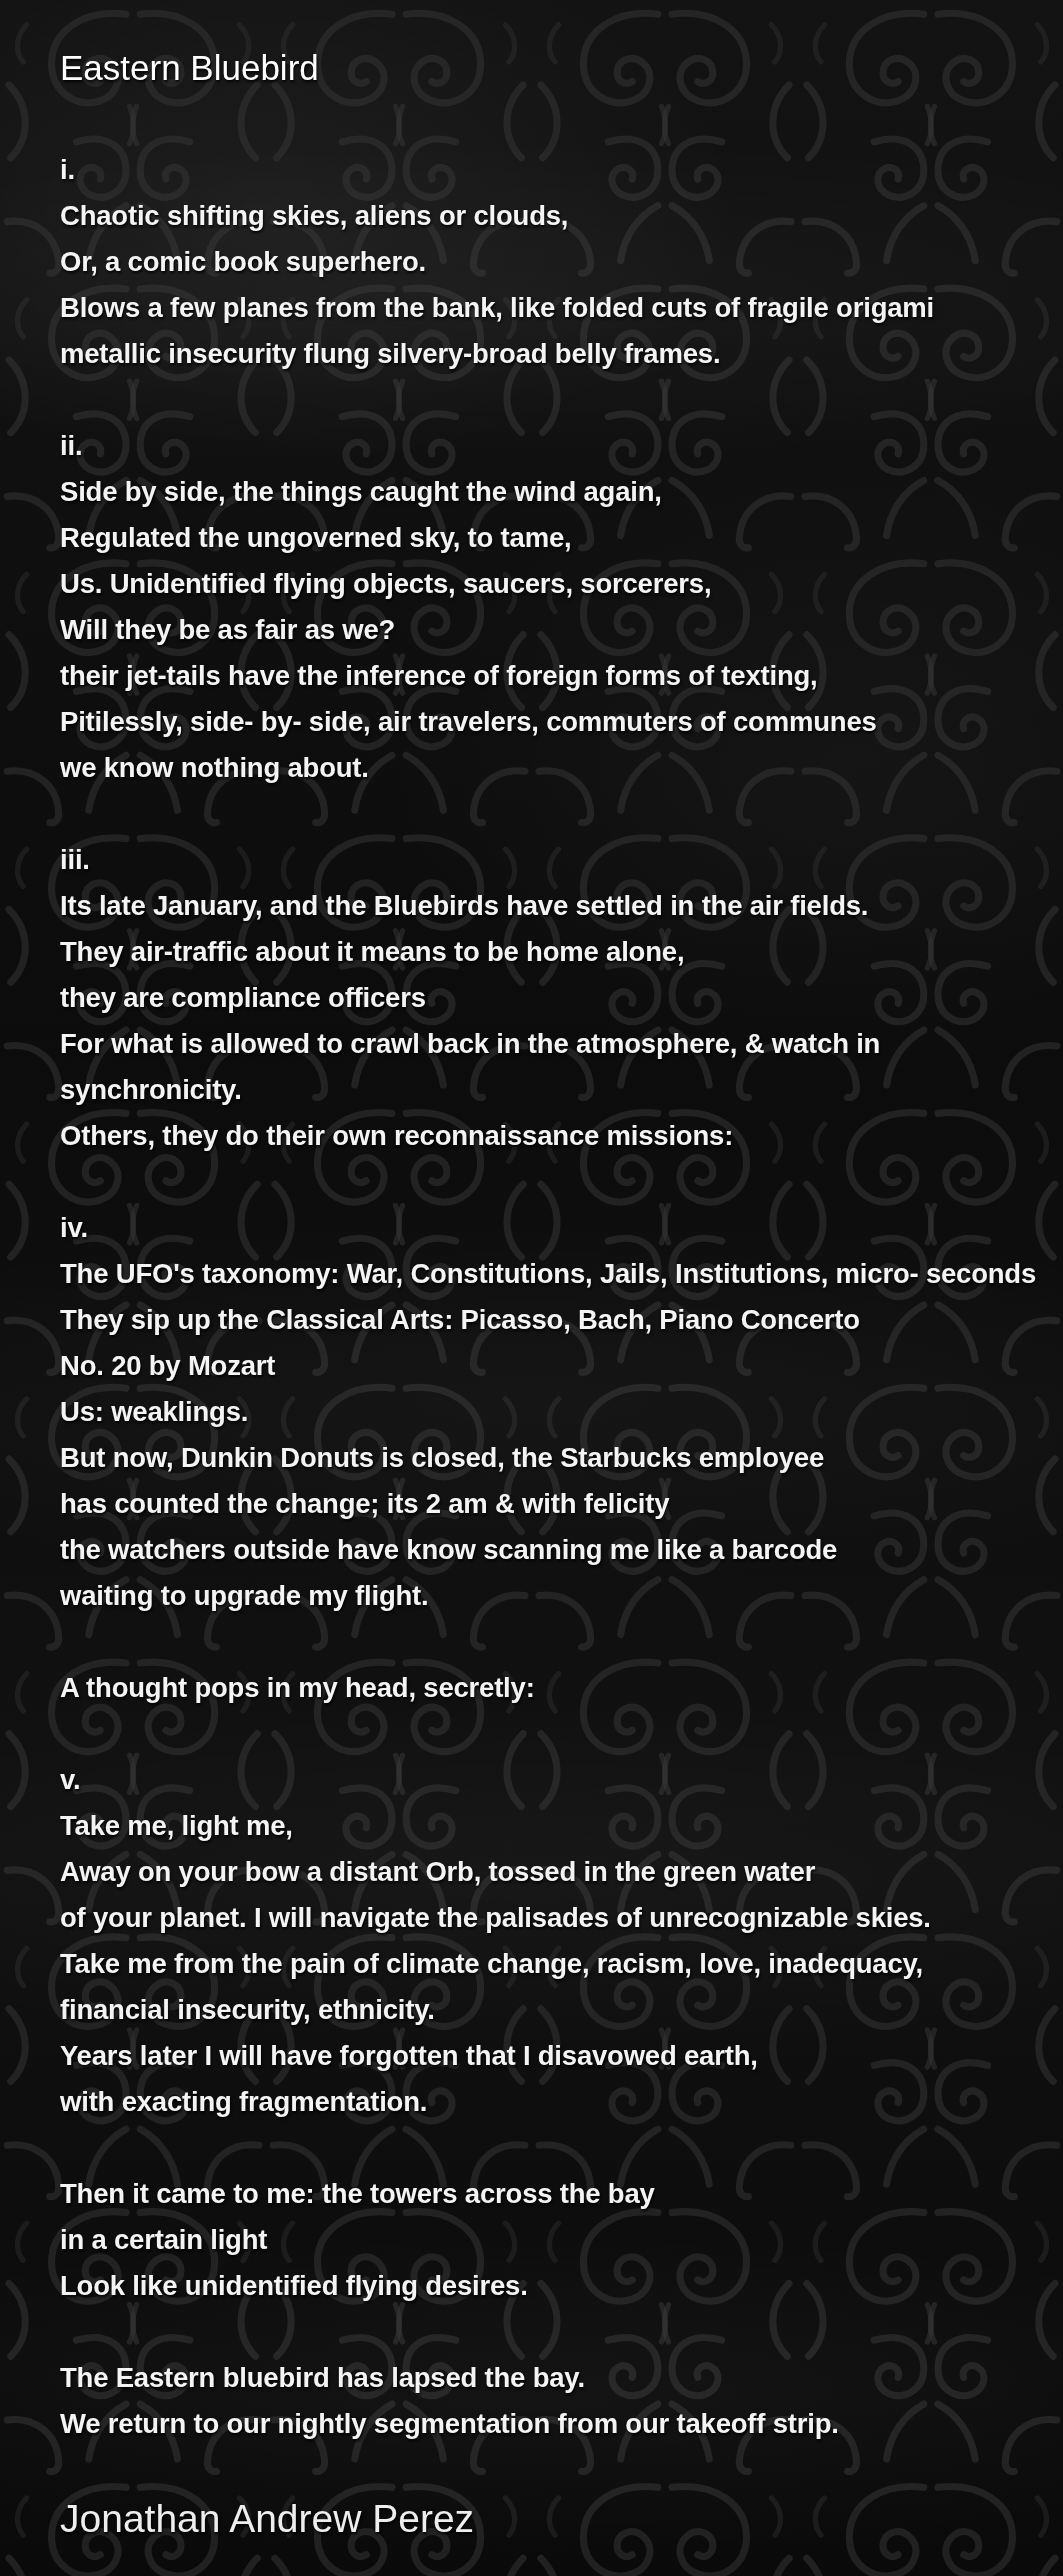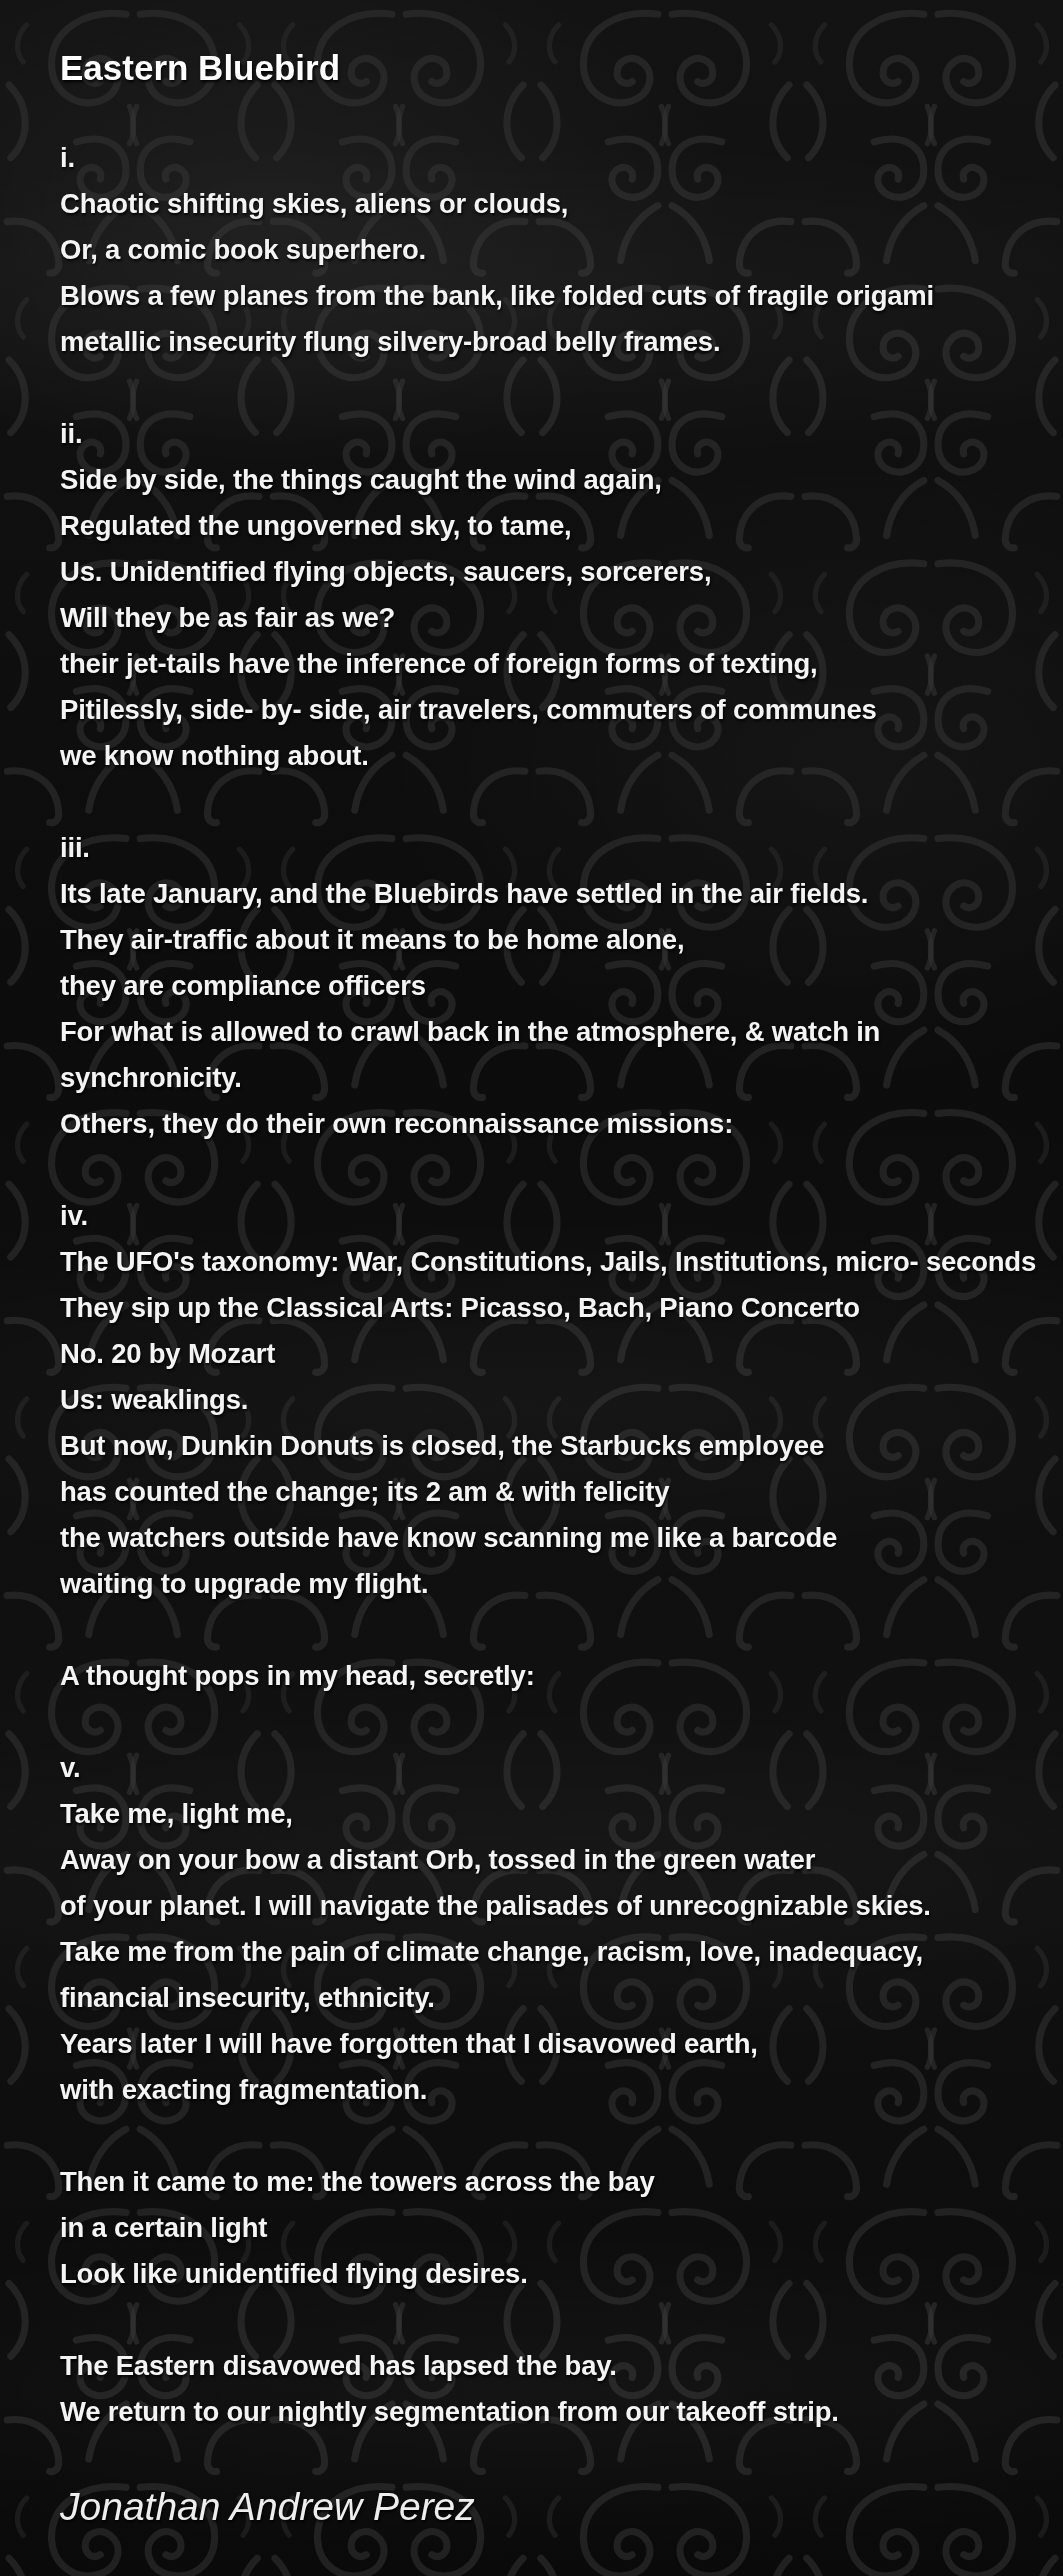--- a/index.html
+++ b/index.html
@@ -39,40 +39,39 @@
   .content {
     position: absolute;
     left: 60px;
     top: 45px;
     right: 0;
     z-index: 4;
     color: #f4f4f4;
   }
   .title {
     font-size: 35px;
-    font-weight: bold;
+    font-weight: normal;
     line-height: 46px;
     color: #ffffff;
-    margin: 0 0 44px 0;
+    margin: 0 0 56px 0;
     white-space: nowrap;
     text-shadow: 0.9px 1.8px 2.7px rgba(0,0,0,0.9);
   }
   .stanza { margin: 0 0 46px 0; }
   .line {
     font-size: 27.5px;
     font-weight: bold;
     line-height: 46px;
     letter-spacing: -0.2px;
     white-space: nowrap;
     text-shadow: 0.9px 1.8px 2.7px rgba(0,0,0,0.9);
   }
   .author {
     margin-top: 41px;
     font-size: 39px;
-    font-style: italic;
     font-weight: normal;
     line-height: 51px;
     color: #eeeeee;
     white-space: nowrap;
     text-shadow: 0.9px 1.8px 2.7px rgba(0,0,0,0.9);
   }
 </style>
 </head>
 <body>
 
@@ -167,21 +166,21 @@
           <div class="line">financial insecurity, ethnicity.</div>
           <div class="line">Years later I will have forgotten that I disavowed earth,</div>
           <div class="line">with exacting fragmentation.</div>
         </div>
         <div class="stanza">
           <div class="line">Then it came to me: the towers across the bay</div>
           <div class="line">in a certain light</div>
           <div class="line">Look like unidentified flying desires.</div>
         </div>
         <div class="stanza">
-          <div class="line">The Eastern disavowed has lapsed the bay.</div>
+          <div class="line">The Eastern bluebird has lapsed the bay.</div>
           <div class="line">We return to our nightly segmentation from our takeoff strip.</div>
         </div>
       </div>
     <div class="author">Jonathan Andrew Perez</div>
   </div>
 
 </div>
 
 
 </body></html>

